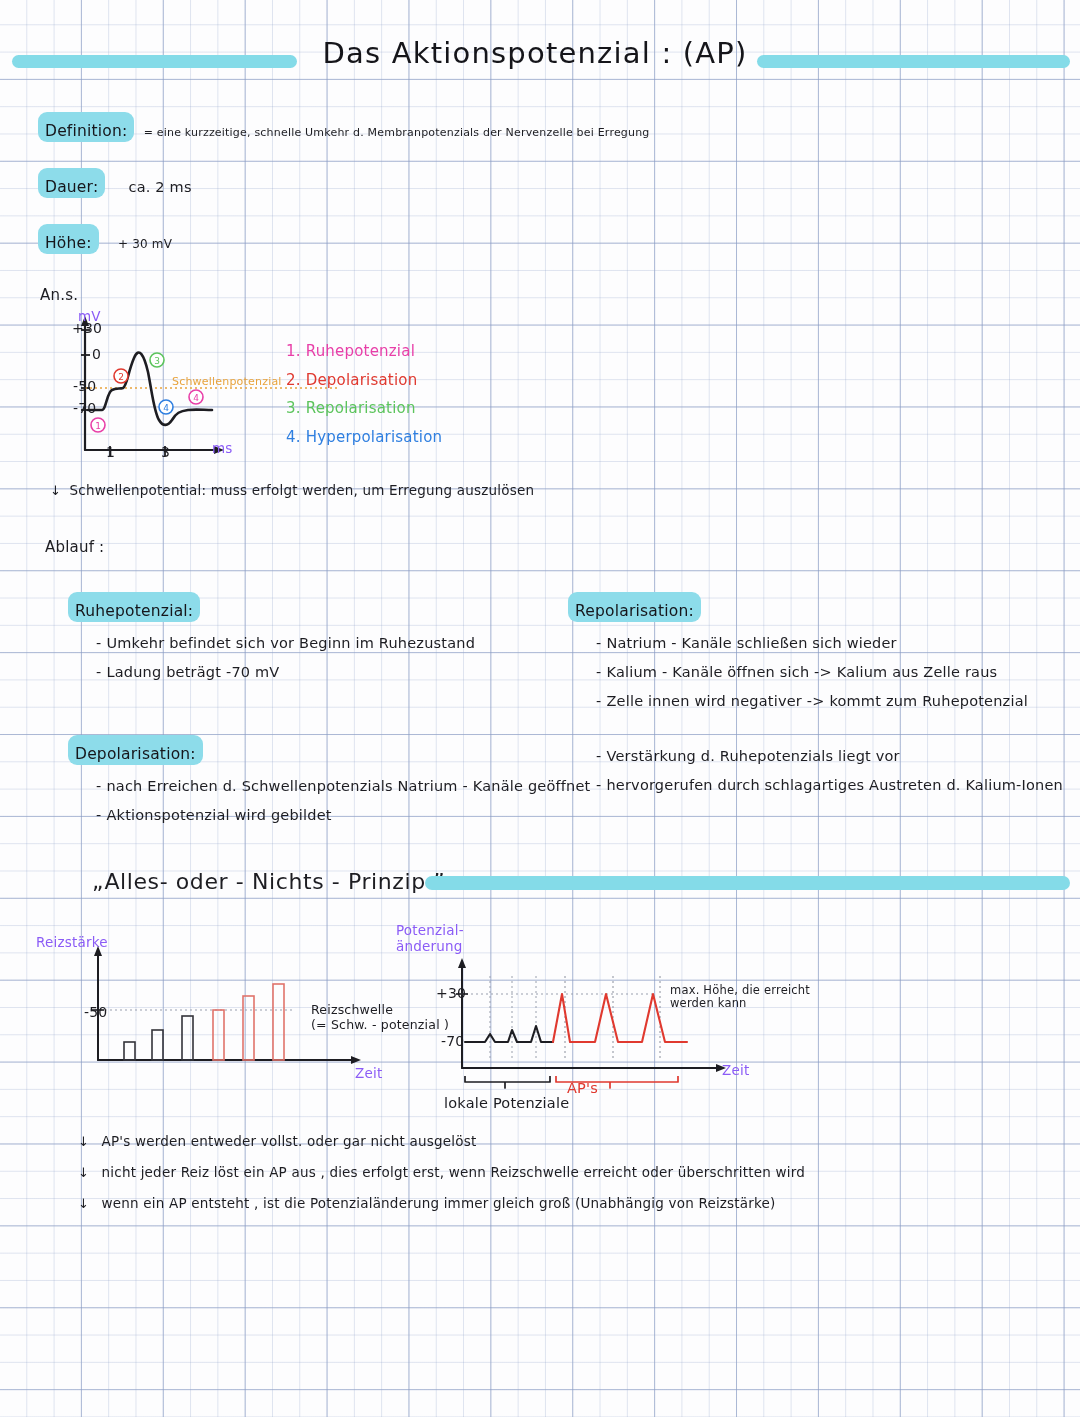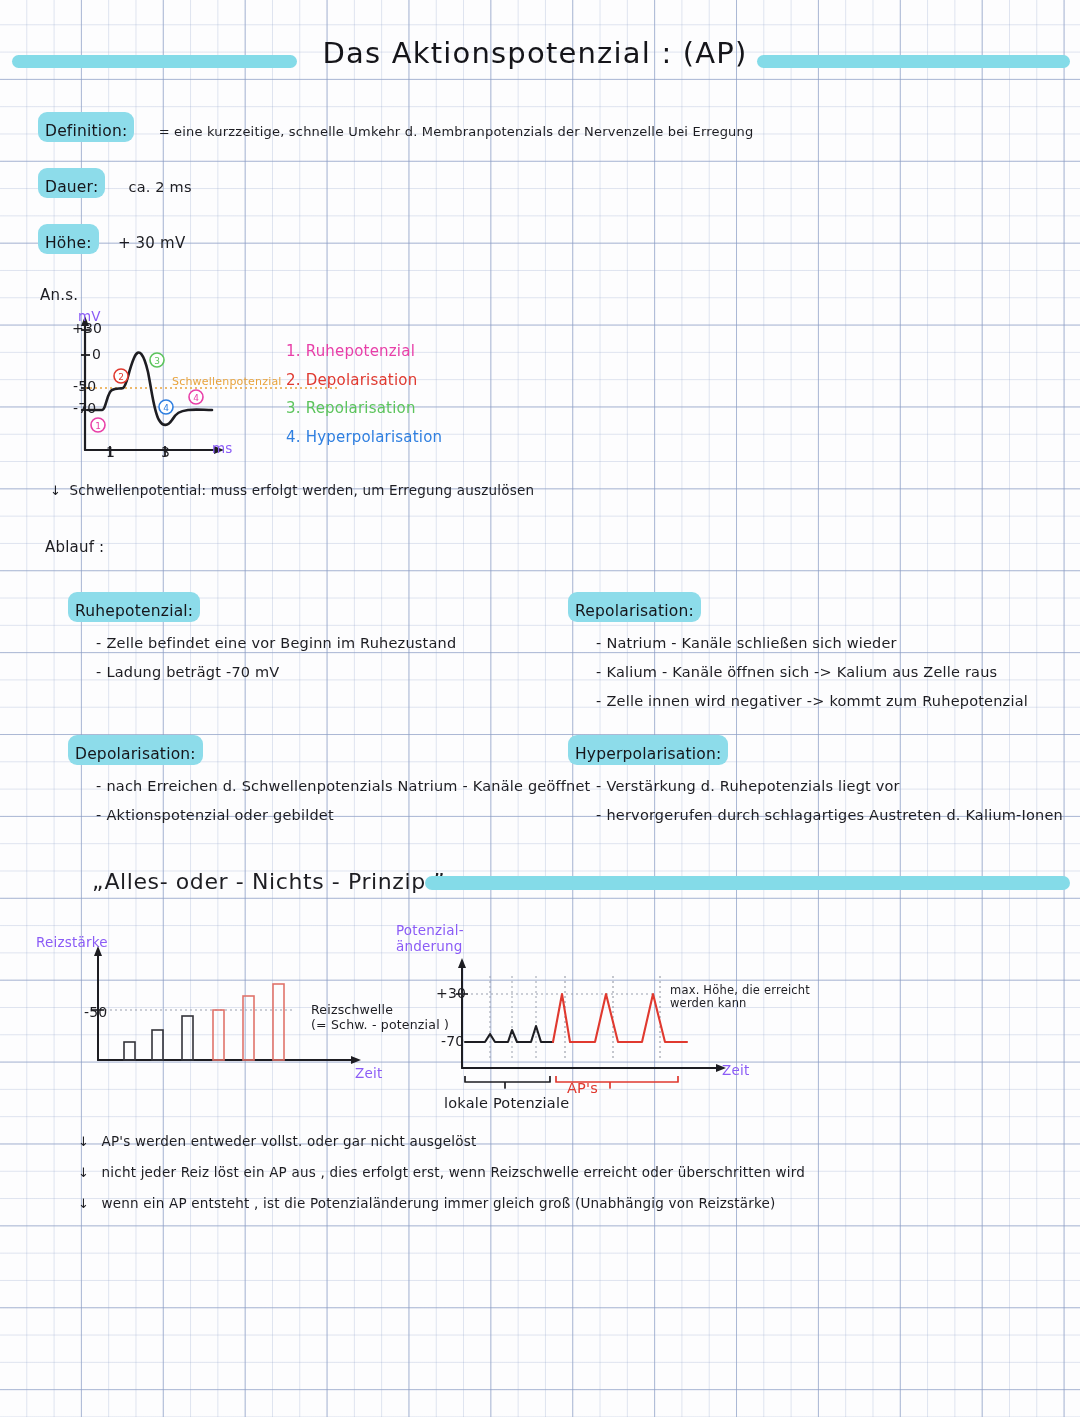--- a/index.html
+++ b/index.html
@@ -85,31 +85,31 @@
 <div id="sheet">
 
   <div id="title-row">
     <div class="hl-bar" id="hl-left"></div>
     <div class="hl-bar" id="hl-right"></div>
   </div>
   <div id="page-title" class="hw">Das Aktionspotenzial : (AP)</div>
 
   <div class="abs hw lbl-line" style="left:38px;top:112px;">
     <span class="key">Definition:</span>
-    <span style="margin-left:19px;font-size:13px;">= eine kurzzeitige, schnelle Umkehr d. Membranpotenzials der Nervenzelle bei Erregung</span>
+    <span style="margin-left:4px;font-size:11px;">= eine kurzzeitige, schnelle Umkehr d. Membranpotenzials der Nervenzelle bei Erregung</span>
   </div>
 
   <div class="abs hw lbl-line" style="left:38px;top:168px;">
     <span class="key">Dauer:</span>
     <span style="margin-left:18px;font-size:14.5px;text-align:center;">ca. 2 ms</span>
   </div>
 
   <div class="abs hw lbl-line" style="left:38px;top:224px;">
     <span class="key">Höhe:</span>
-    <span style="margin-left:14px;font-size:15px;margin-top:28px;">+ 30 mV</span>
+    <span style="margin-left:14px;font-size:12px;margin-top:28px;">+ 30 mV</span>
   </div>
 
   <div class="abs hw" style="left:40px;top:286px;font-size:15px;">An.s.</div>
 
   <svg class="abs" style="left:40px;top:300px;" width="420" height="165" viewBox="0 0 420 165">
 
     <line x1="45" y1="150" x2="178" y2="150" stroke="#1d1d22" stroke-width="2.2" stroke-linecap="round"></line>
     <line x1="45" y1="150" x2="45" y2="22" stroke="#1d1d22" stroke-width="2.2" stroke-linecap="round"></line>
     <polygon points="45,16 41,26 49,26" fill="#1d1d22"></polygon>
     <polygon points="184,150 174,146 174,154" fill="#1d1d22"></polygon>
@@ -182,21 +182,21 @@
     <span style="margin-left:4px;">Schwellenpotential:  muss erfolgt werden, um Erregung auszulösen</span>
   </div>
 
   <div class="abs hw" style="left:45px;top:538px;font-size:15px;">Ablauf :</div>
 
   <div class="abs" style="left:68px;top:592px;width:470px;">
     <div class="hw box-title">
       <span class="key">Ruhepotenzial:</span>
     </div>
     <div class="hw bullet" style="margin-top:13px;margin-left:28px;">
-      <span class="dash">-</span><span>Zelle befindet eine vor Beginn im Ruhezustand</span>
+      <span class="dash">-</span><span>Umkehr befindet sich vor Beginn im Ruhezustand</span>
     </div>
     <div class="hw bullet" style="margin-top:13px;margin-left:28px;">
       <span class="dash">-</span><span>Ladung beträgt -70 mV</span>
     </div>
   </div>
 
   <div class="abs" style="left:568px;top:592px;width:480px;">
     <div class="hw box-title">
       <span class="key">Repolarisation:</span>
     </div>
@@ -212,28 +212,25 @@
   </div>
 
   <div class="abs" style="left:68px;top:735px;width:480px;">
     <div class="hw box-title">
       <span class="key">Depolarisation:</span>
     </div>
     <div class="hw bullet" style="margin-top:13px;margin-left:28px;">
       <span class="dash">-</span><span>nach Erreichen d. Schwellenpotenzials  Natrium - Kanäle geöffnet</span>
     </div>
     <div class="hw bullet" style="margin-top:13px;margin-left:28px;">
-      <span class="dash">-</span><span>Aktionspotenzial oder gebildet</span>
+      <span class="dash">-</span><span>Aktionspotenzial wird gebildet</span>
     </div>
   </div>
 
   <div class="abs" style="left:568px;top:735px;width:490px;">
-    <div class="hw box-title">
-      <span class="key">Hyperpolarisation:</span>
-    </div>
     <div class="hw bullet" style="margin-top:13px;margin-left:28px;">
       <span class="dash">-</span><span>Verstärkung d. Ruhepotenzials liegt vor</span>
     </div>
     <div class="hw bullet" style="margin-top:13px;margin-left:28px;">
       <span class="dash">-</span><span>hervorgerufen durch schlagartiges Austreten d. Kalium-Ionen</span>
     </div>
   </div>
 
   <div class="abs hw" style="left:92px;top:869px;font-size:22px;letter-spacing:.6px;">„Alles- oder - Nichts - Prinzip ”</div>
   <div class="hl-bar" style="position:absolute;left:425px;top:876px;width:645px;height:14px;"></div>

